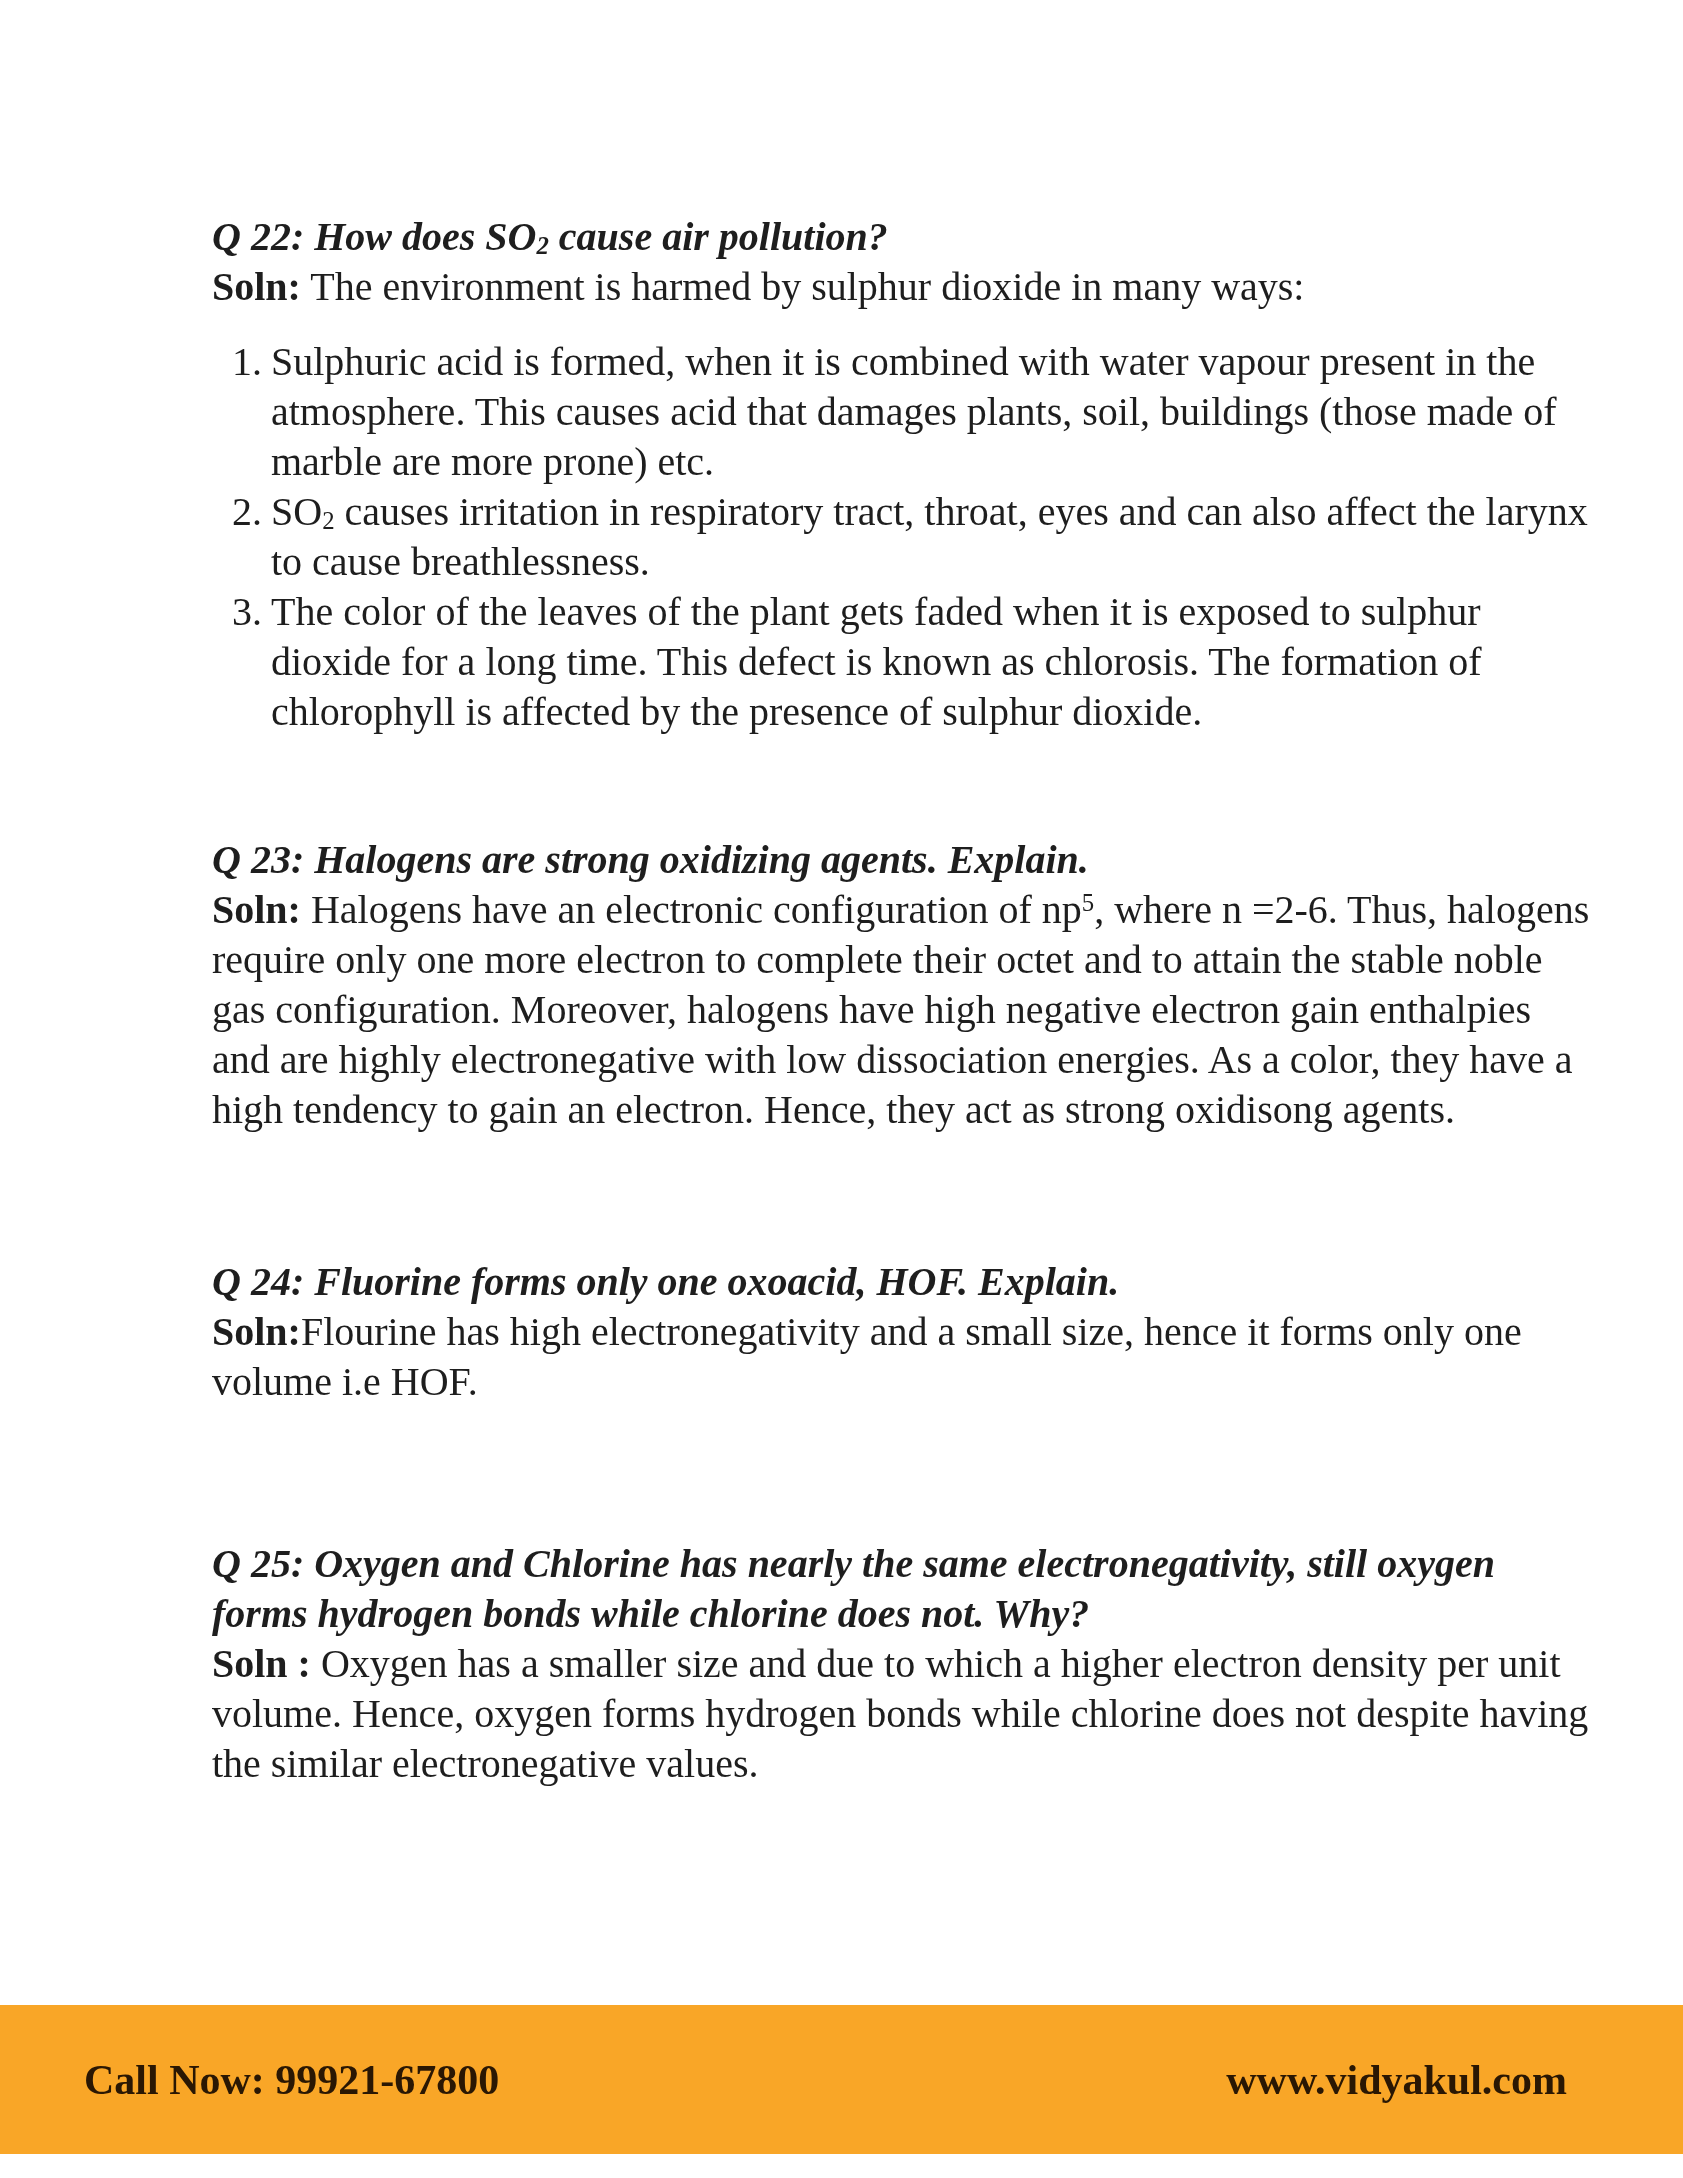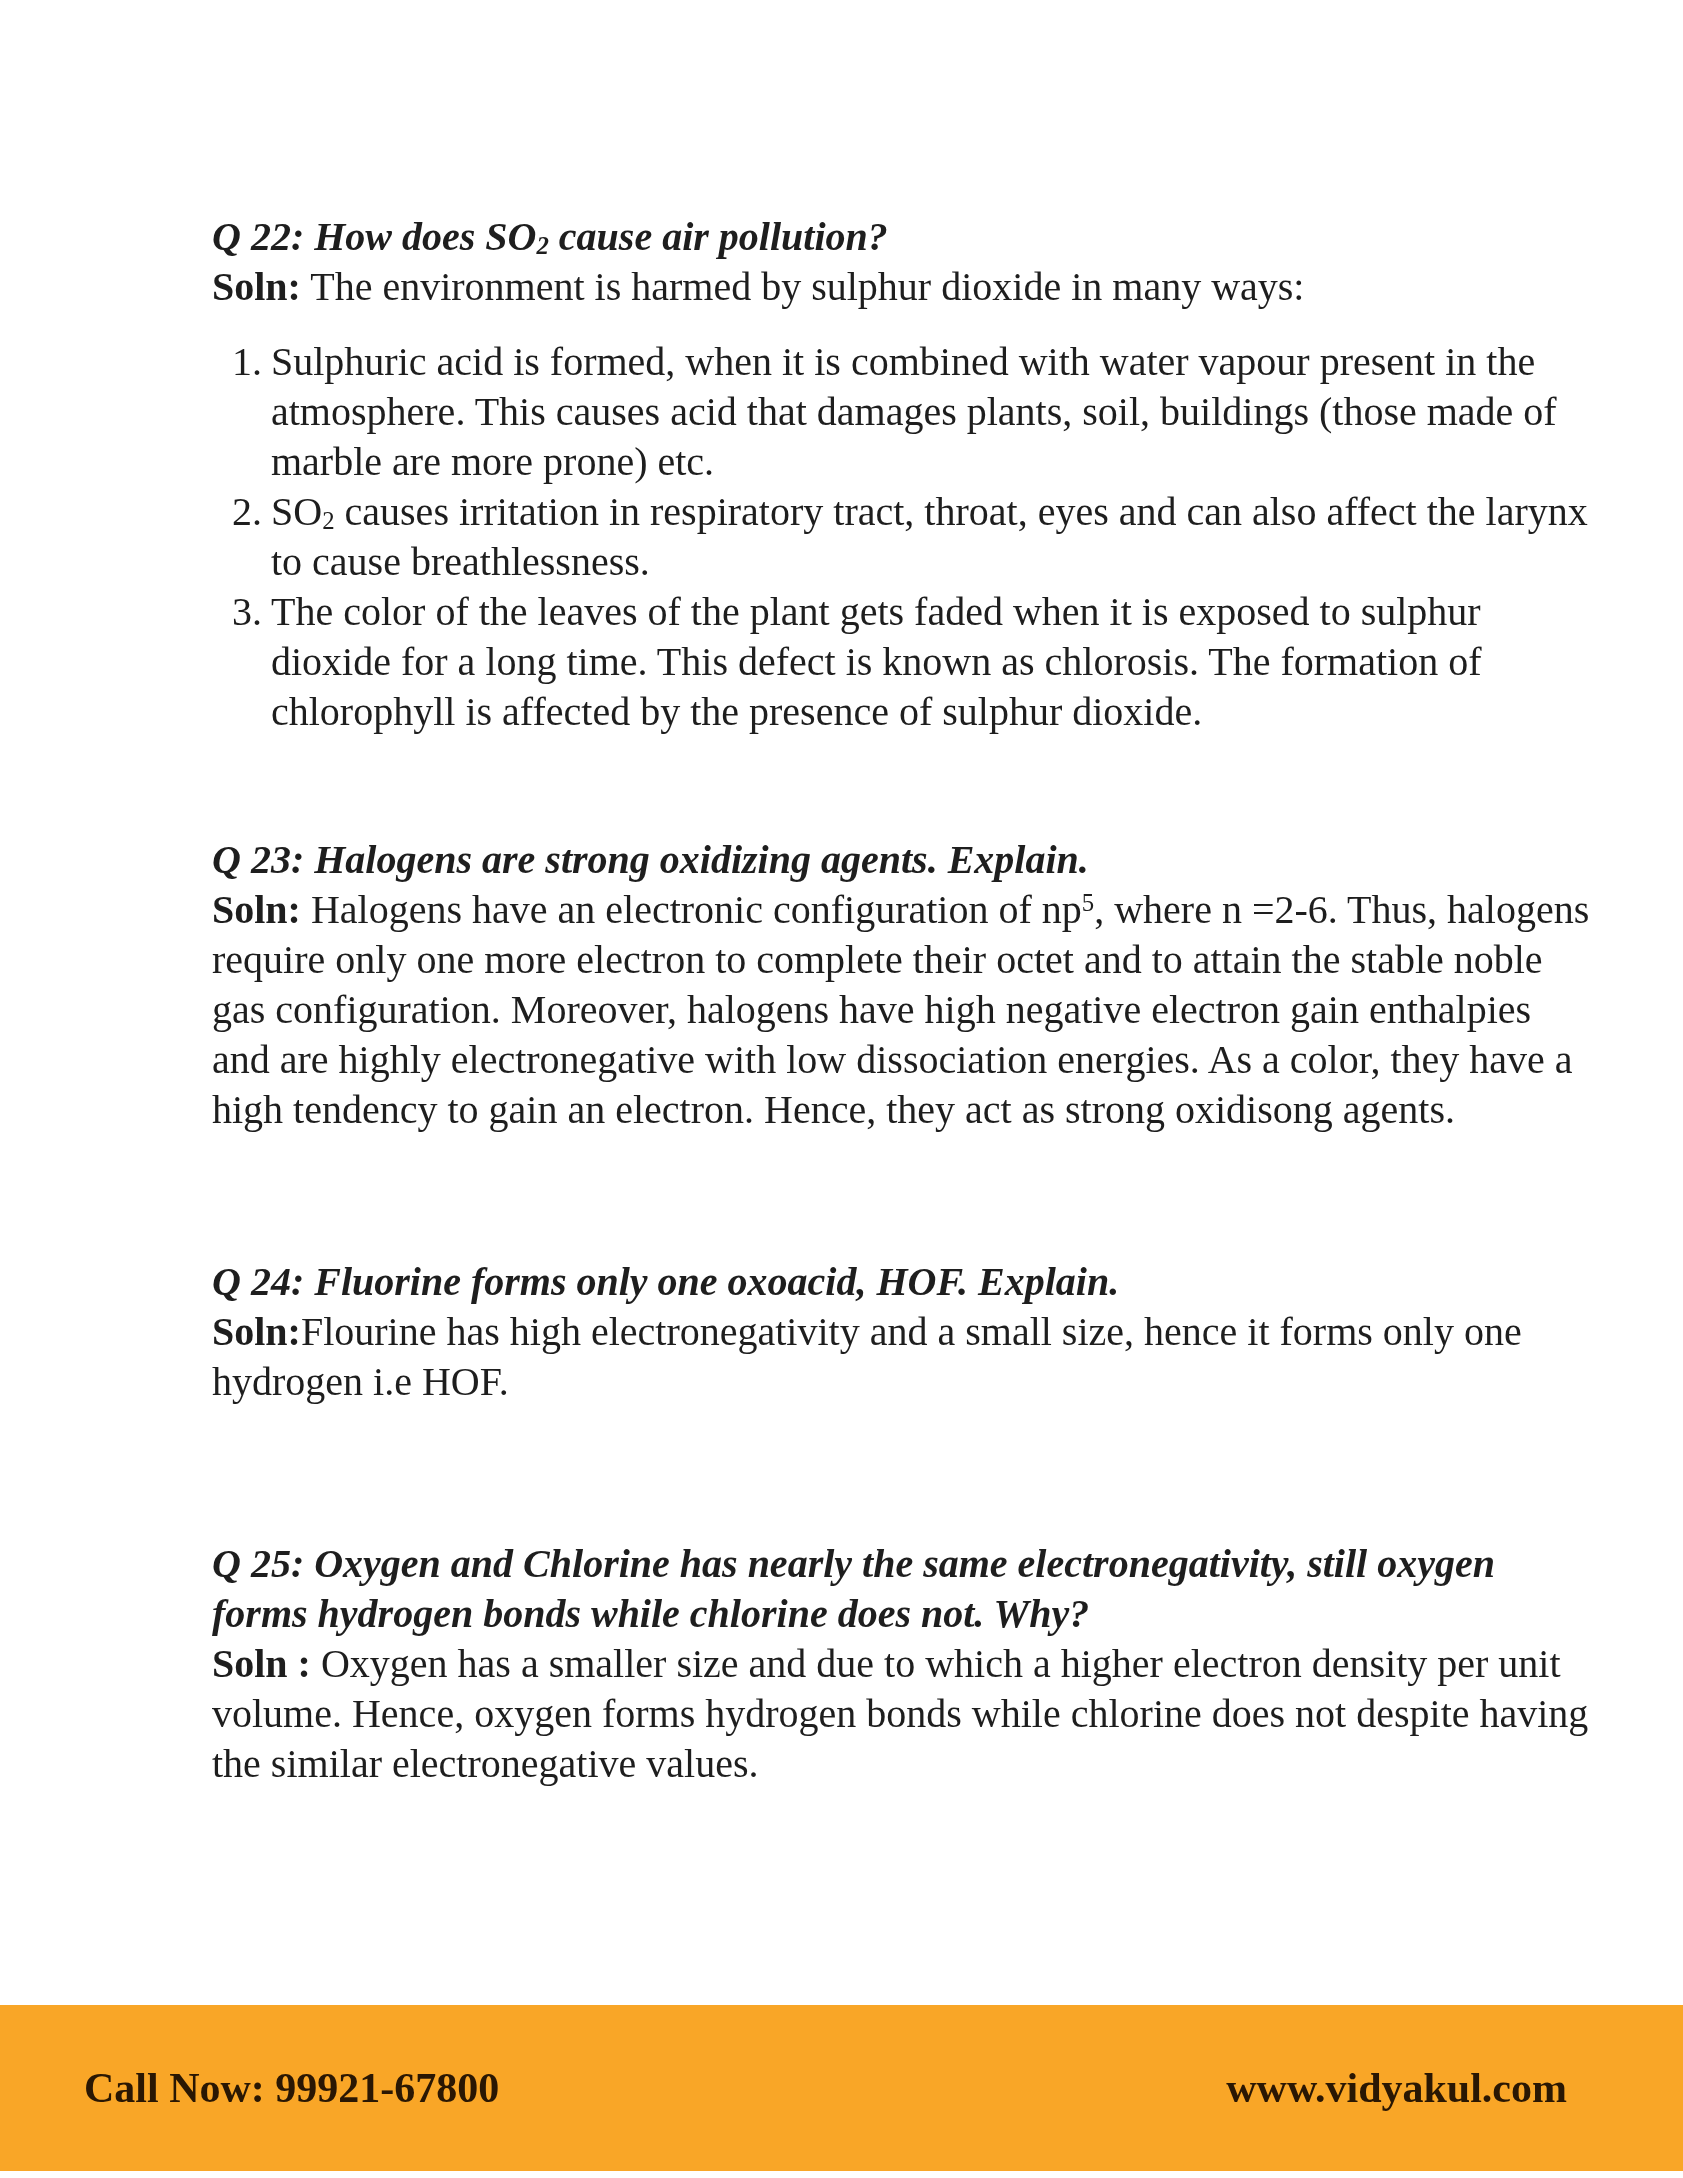--- a/index.html
+++ b/index.html
@@ -35,21 +35,21 @@
   .soln-list { margin-top: 25px; }
   .list-item { display: flex; }
   .list-num {
     flex: 0 0 59px;
     box-sizing: border-box;
     padding-left: 20px;
   }
   .footer-bar {
     position: absolute;
     left: 0; top: 2005px;
-    width: 1683px; height: 166px;
+    width: 1683px; height: 149px;
     background: #f9a627;
     display: flex;
     align-items: center;
     justify-content: space-between;
     box-sizing: border-box;
     padding: 0 116px 0 84px;
   }
   .footer-text {
     font-weight: bold;
     font-size: 42px;
@@ -100,21 +100,21 @@
       <div class="line">gas configuration. Moreover, halogens have high negative electron gain enthalpies</div>
       <div class="line">and are highly electronegative with low dissociation energies. As a color, they have a</div>
       <div class="line">high tendency to gain an electron. Hence, they act as strong oxidisong agents.</div>
     </div>
   </div>
 
   <div class="section sec-q24">
     <div class="q-heading line">Q 24: Fluorine forms only one oxoacid, HOF. Explain.</div>
     <div>
       <div class="line"><b>Soln:</b>Flourine has high electronegativity and a small size, hence it forms only one</div>
-      <div class="line">hydrogen i.e HOF.</div>
+      <div class="line">volume i.e HOF.</div>
     </div>
   </div>
 
   <div class="section sec-q25">
     <div class="q-heading">
       <div class="line">Q 25: Oxygen and Chlorine has nearly the same electronegativity, still oxygen</div>
       <div class="line">forms hydrogen bonds while chlorine does not. Why?</div>
     </div>
     <div>
       <div class="line"><b>Soln :</b> Oxygen has a smaller size and due to which a higher electron density per unit</div>

